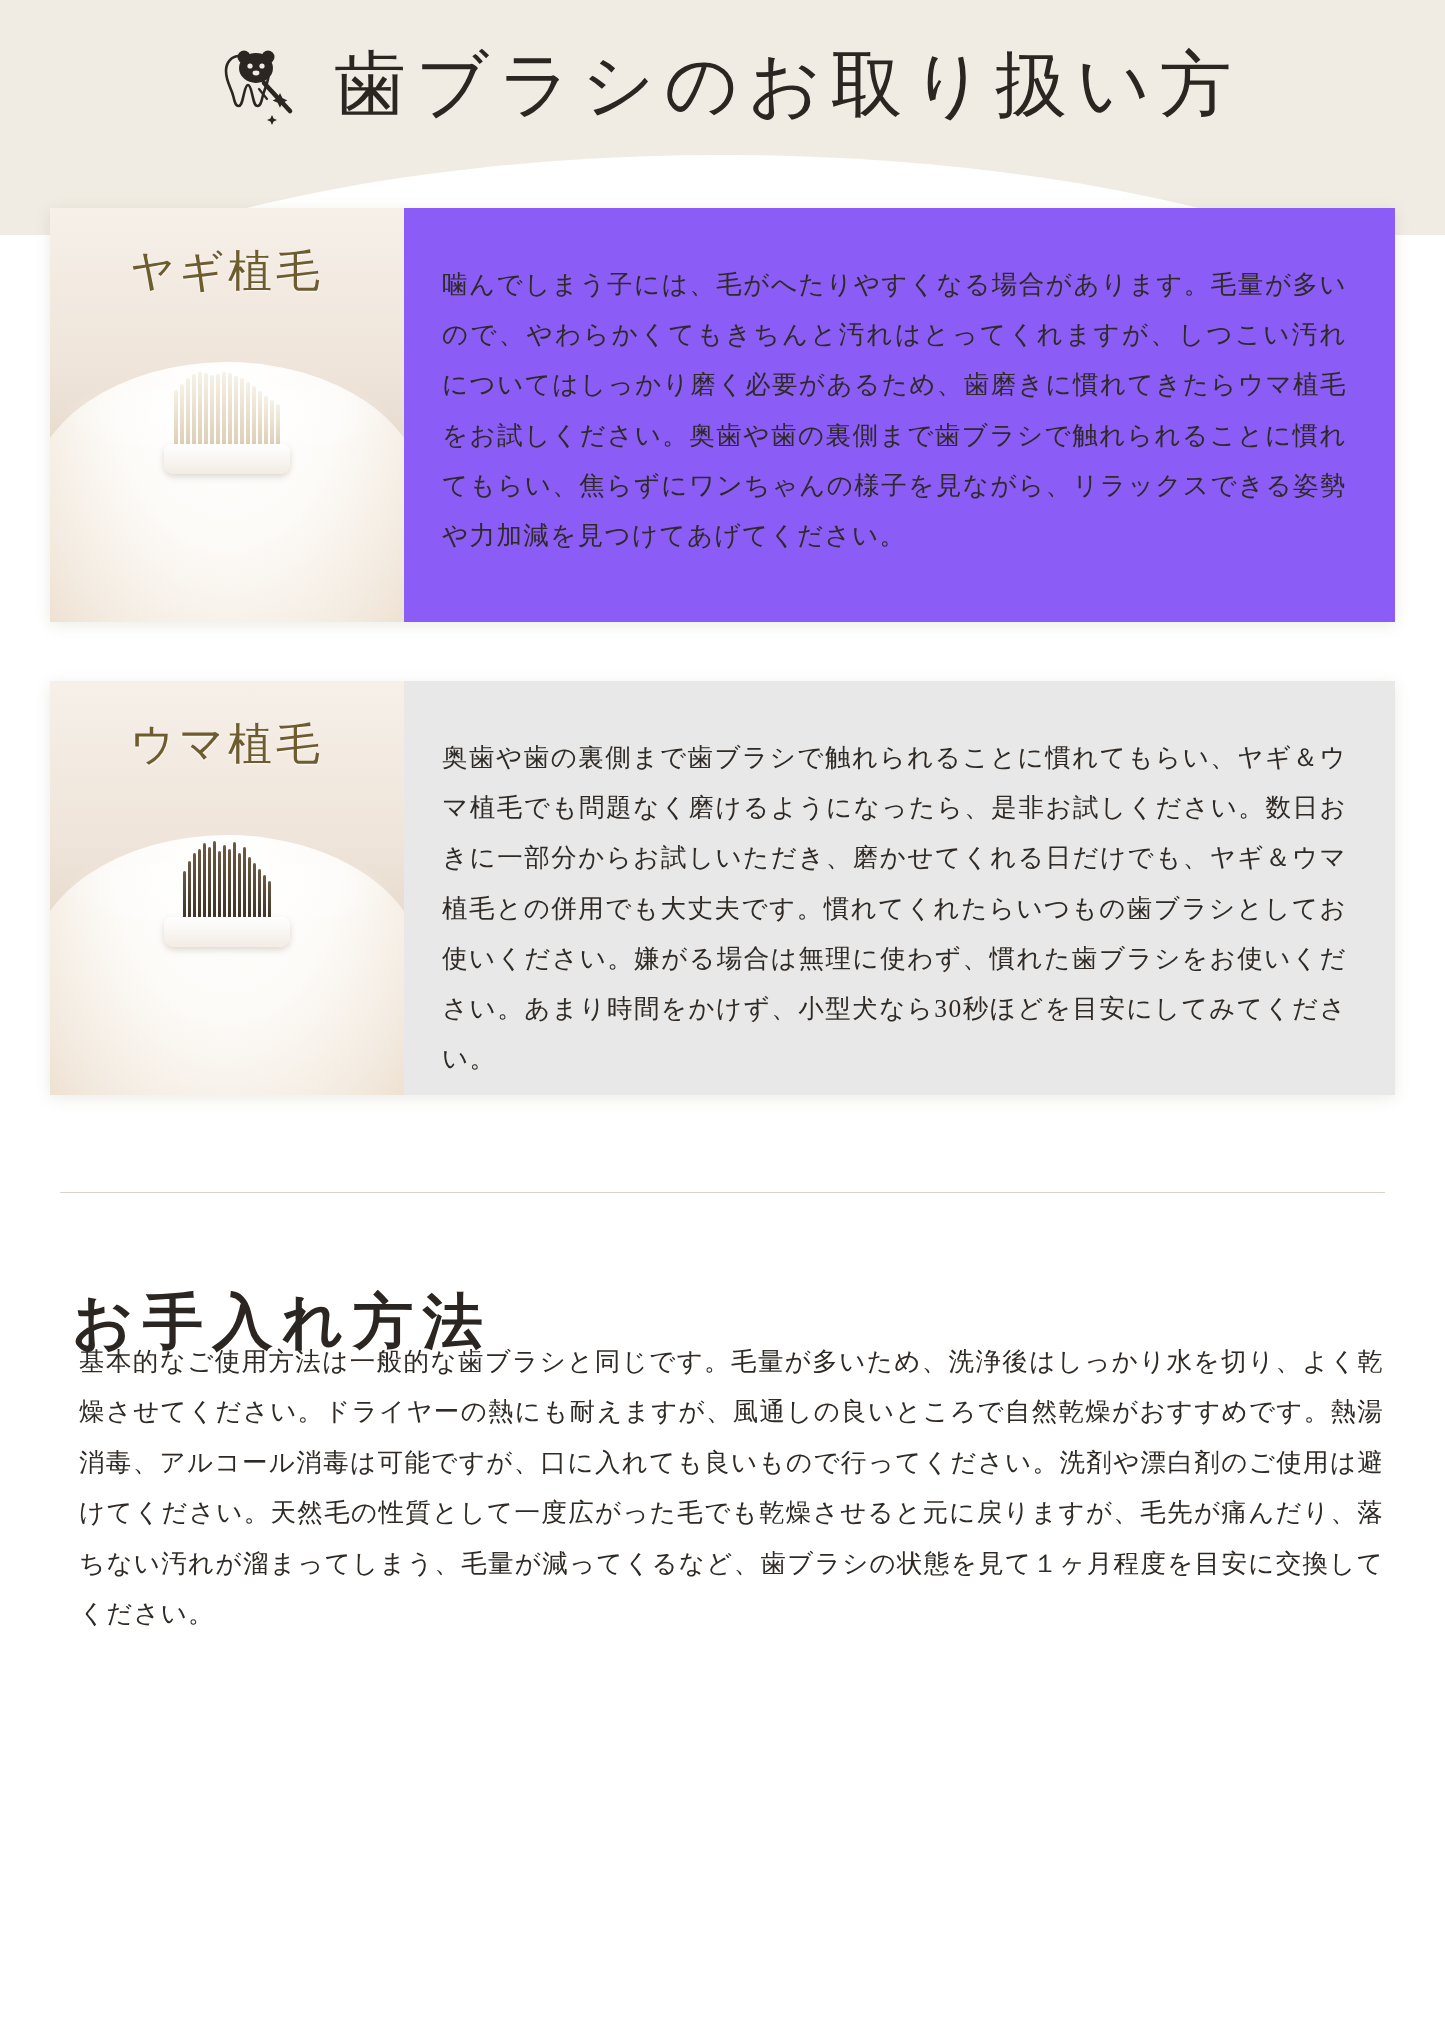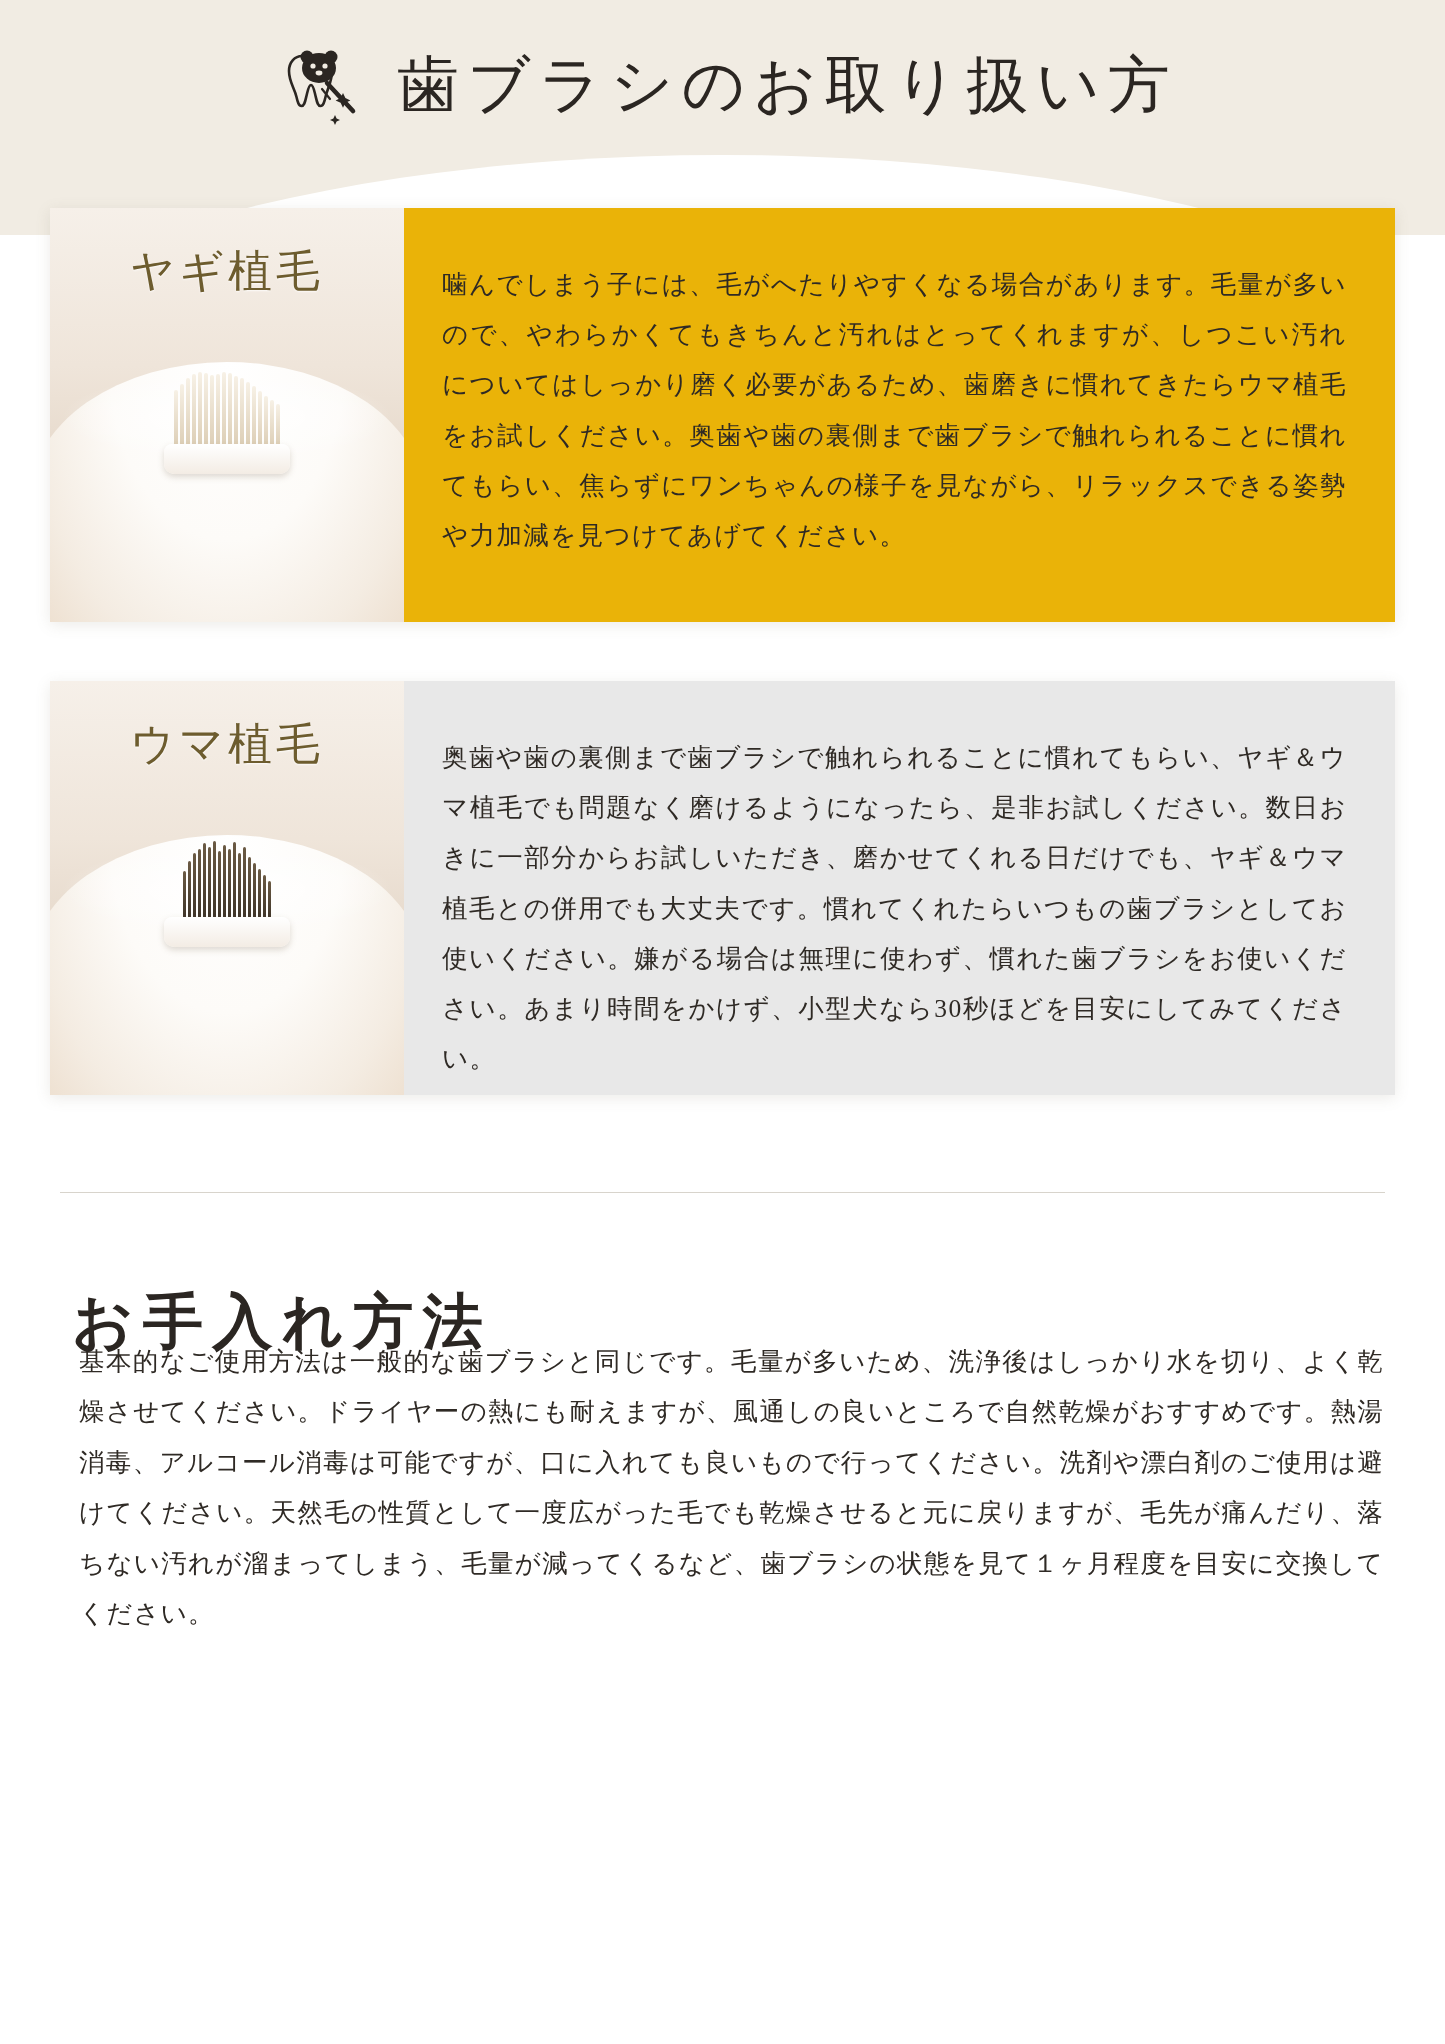--- a/index.html
+++ b/index.html
@@ -46,21 +46,21 @@
     justify-content: center;
     gap: 34px;
   }
   .logo-mark {
     width: 96px;
     height: 96px;
     position: relative;
     flex: 0 0 auto;
   }
   .page-title {
-    font-size: 62px;
+    font-size: 72px;
     letter-spacing: 0.13em;
     color: #2b2622;
     font-weight: 400;
     white-space: nowrap;
     font-family: "Liberation Serif", "DejaVu Serif", serif;
   }
 
   
   .card {
     position: absolute;
@@ -82,21 +82,21 @@
     font-size: 25.5px;
     line-height: 1.97;
     letter-spacing: 0.055em;
     color: #2f2a25;
     text-align: justify;
     text-justify: inter-character;
     margin: 0;
   }
 
   #card-goat { top: 208px; left: 50px; width: 1345px; height: 414px; }
-  #card-goat .card-body { background: #eab308; }
+  #card-goat .card-body { background: #8b5cf6; }
 
   #card-horse { top: 681px; left: 50px; width: 1345px; height: 414px; }
   #card-horse .card-body { background: #e8e8e8; }
 
   
   .photo-label {
     position: absolute;
     top: 34px;
     left: 0;
     width: 100%;

